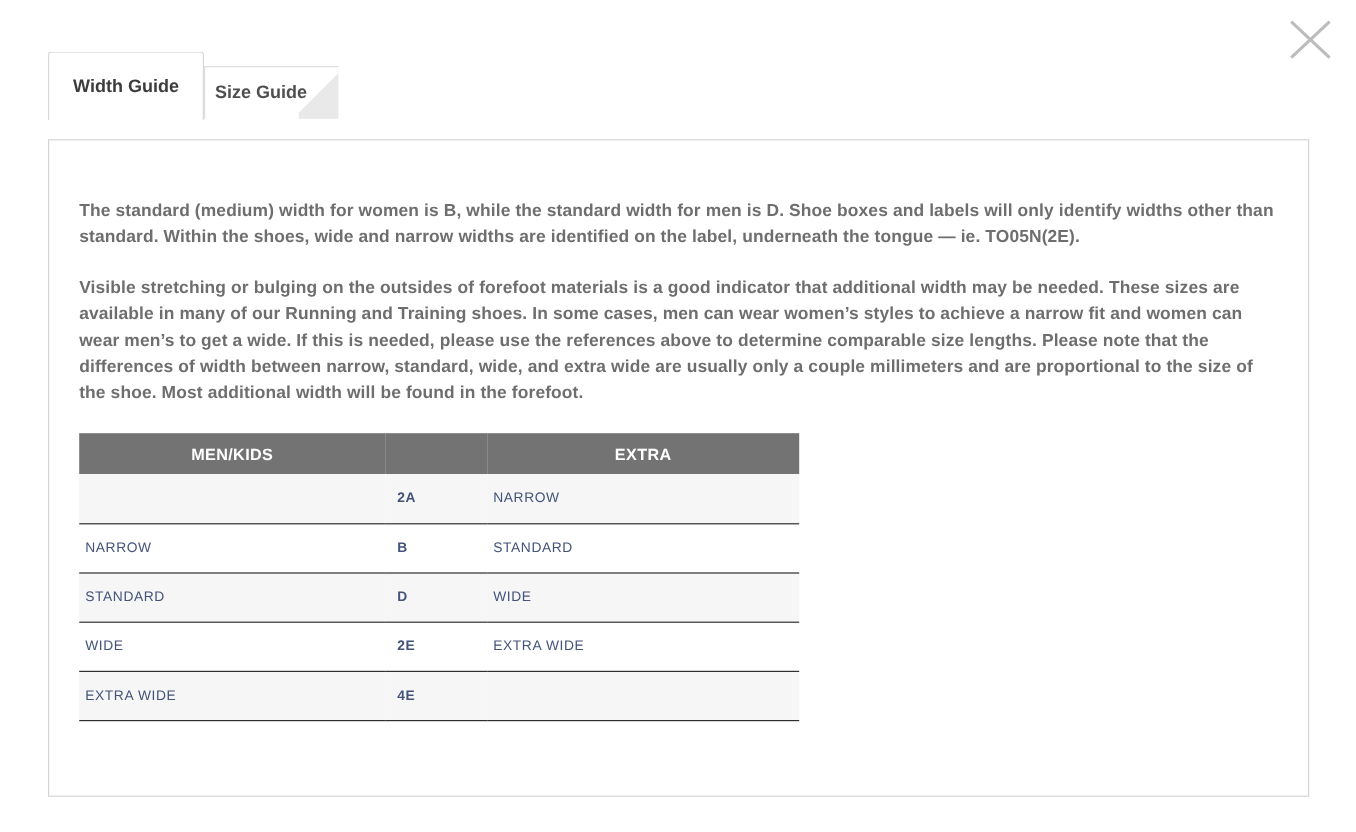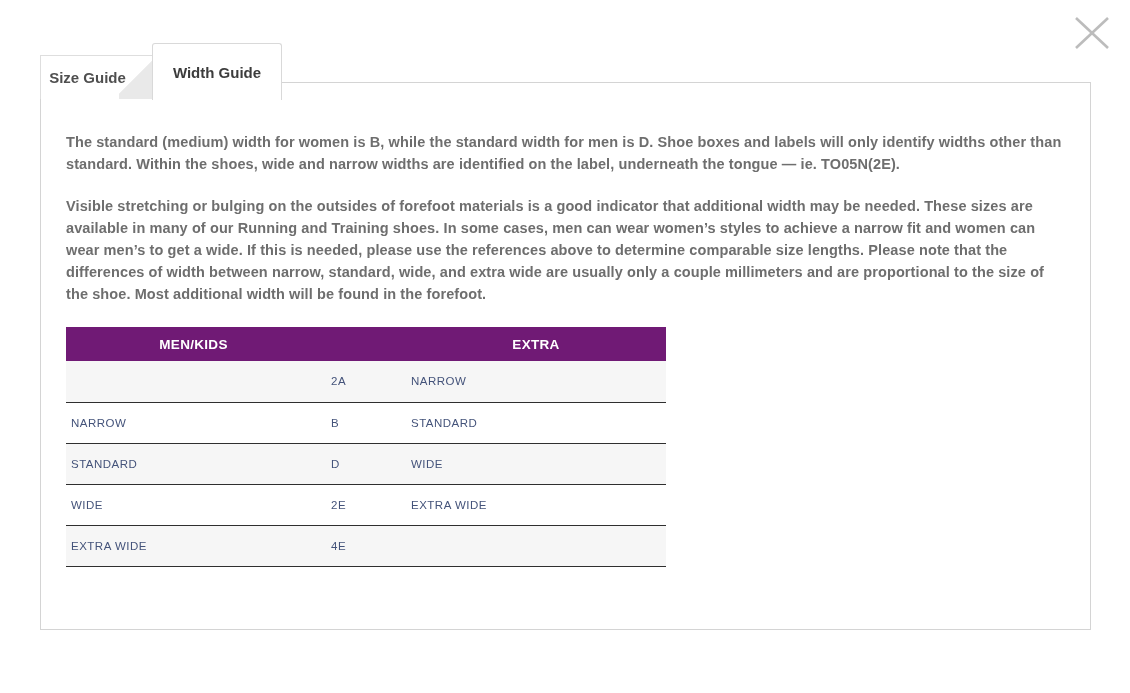--- a/index.html
+++ b/index.html
@@ -45,21 +45,21 @@
   .tab-active {
     width: 130px; height: 57px;
     border: 1px solid #d9d9d9; border-bottom: none;
     border-radius: 3px 3px 0 0;
     color: #3c3c3c;
     z-index: 2;
   }
 
   
   .panel {
-    position: absolute; left: 40px; top: 82px;
+    position: absolute; left: 40px; top: 116px;
     width: 1051px; height: 548px;
     border: 1px solid #d4d4d4;
     background: #ffffff;
     padding: 48px 25px 16px 25px;
     z-index: 1;
   }
   .para {
     font-size: 14.5px; line-height: 22px;
     font-weight: 600; color: #6e6e6e;
     letter-spacing: 0.1px;
@@ -70,54 +70,54 @@
   .width-table {
     margin-top: 22px;
     width: 600px;
     border-collapse: collapse;
     table-layout: fixed;
   }
   .width-table col.c1 { width: 255px; }
   .width-table col.c2 { width: 85px; }
   .width-table col.c3 { width: 260px; }
   .width-table thead th {
-    background: #701a75;
+    background: #737373;
     color: #ffffff;
     font-size: 13.5px; font-weight: 700; letter-spacing: 0.3px;
     height: 34px; text-align: center; vertical-align: middle;
   }
   .width-table tbody td {
     height: 41px; vertical-align: middle;
     font-size: 11.5px; font-weight: 400;
     color: #44537a; letter-spacing: 0.5px;
     border-bottom: 1px solid #2f2f2f;
     text-transform: uppercase;
   }
   .width-table tbody tr:nth-child(odd)  { background: #f6f6f6; }
   .width-table tbody tr:nth-child(even) { background: #ffffff; }
   .width-table td.c1 { padding-left: 5px; }
-  .width-table td.c2 { padding-left: 10px; }
+  .width-table td.c2 { padding-left: 10px; font-weight: bold; }
   .width-table td.c3 { padding-left: 5px; }
 </style>
 </head>
 <body>
 
 <button class="close-btn" aria-label="Close">
   <svg width="40" height="40" viewBox="0 0 40 40">
     <line x1="4" y1="4" x2="36" y2="34" stroke="#bcbcbc" stroke-width="2.6"></line>
     <line x1="36" y1="4" x2="4" y2="34" stroke="#bcbcbc" stroke-width="2.6"></line>
   </svg>
 </button>
 
 <div class="tab-bar">
+  <div class="tab tab-active">
+    <span class="tab-label">Width Guide</span>
+  </div>
   <div class="tab tab-inactive">
     <span class="tab-label">Size Guide</span>
-  </div>
-  <div class="tab tab-active">
-    <span class="tab-label">Width Guide</span>
   </div>
 </div>
 
 <div class="panel">
 
   <div class="para">The standard (medium) width for women is B, while the standard width for men is D. Shoe boxes and labels will only identify widths other than standard. Within the shoes, wide and narrow widths are identified on the label, underneath the tongue — ie. TO05N(2E).</div>
 
   <div class="para">
     <div>Visible stretching or bulging on the outsides of forefoot materials is a good indicator that additional width may be needed. These sizes are available in many of our Running and Training shoes. In some cases, men can wear women’s styles to achieve a narrow fit and women can wear men’s to get a wide. If this is needed, please use the references above to determine comparable size lengths. Please note that the differences of width between narrow, standard, wide, and extra wide are usually only a couple millimeters and are proportional to the size of the shoe. Most additional width will be found in the forefoot.</div>
   </div>

